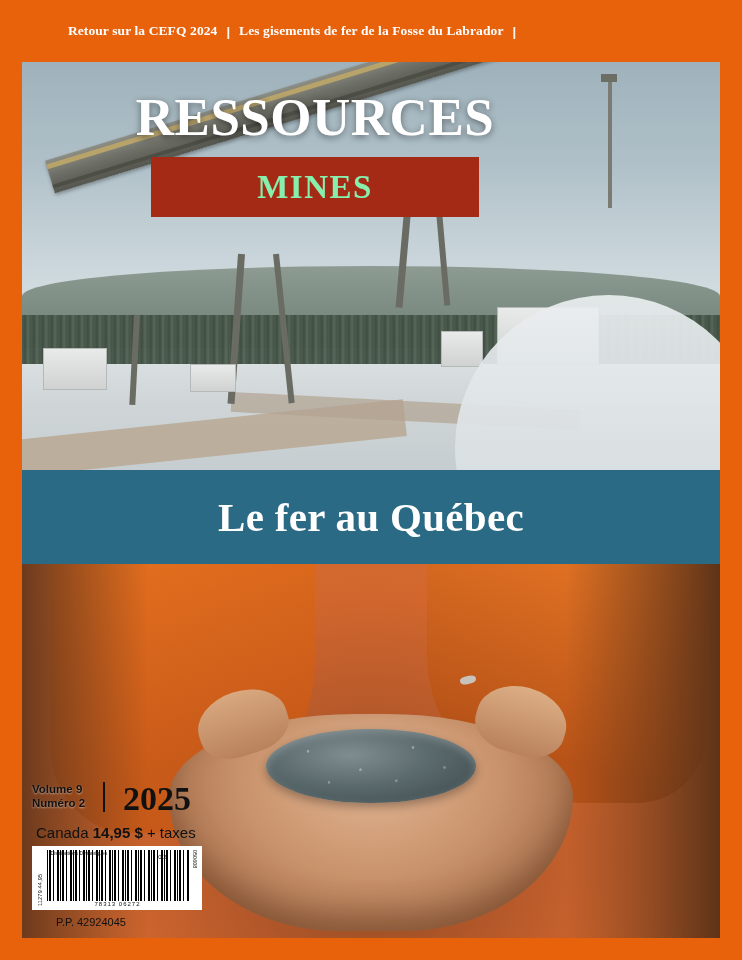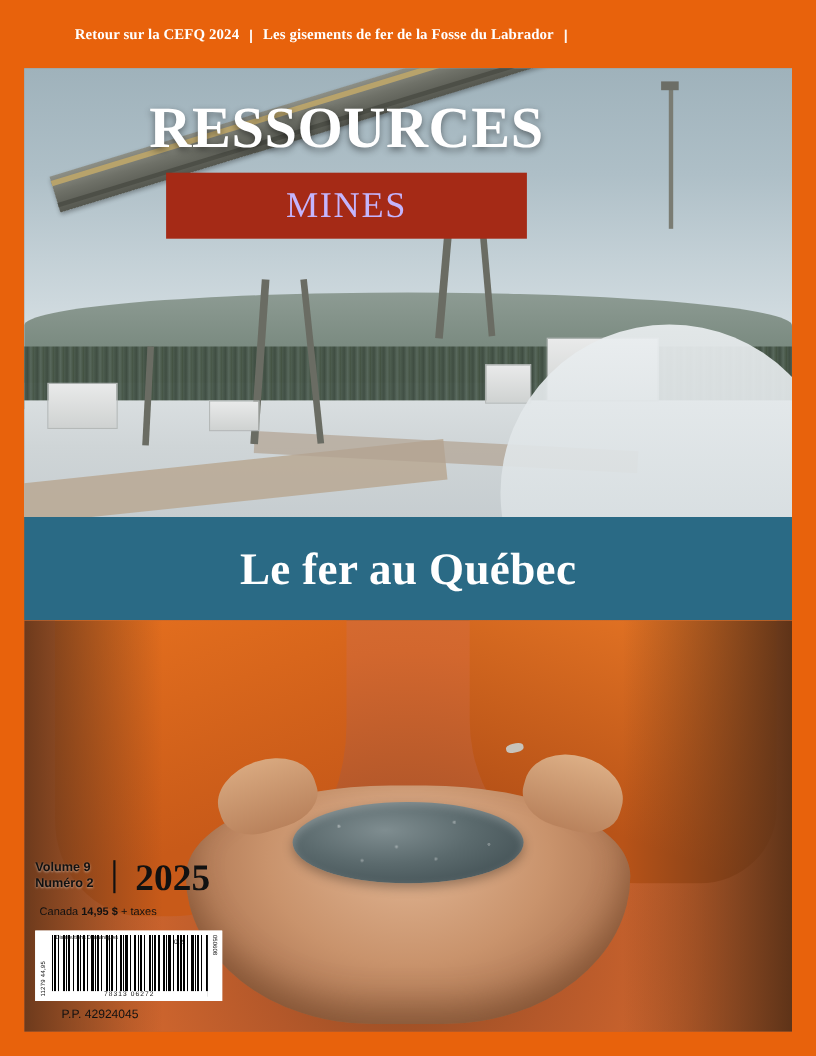--- a/index.html
+++ b/index.html
@@ -209,22 +209,22 @@
     margin: 12px auto 0;
     width: 328px;
     height: 60px;
     background: #A52A16;
     display: flex;
     align-items: center;
     justify-content: center;
   }
   .mines-text {
     font-family: "Liberation Serif", serif;
-    font-weight: normal;
-    color: #c4b5fd;
+    font-weight: bold;
+    color: #86efac;
     font-size: 33px;
     letter-spacing: 1.5px;
   }
 
   
   .banner {
     position: absolute;
     left: 22px;
     top: 470px;
     width: 698px;
@@ -370,21 +370,21 @@
     font-family: "Liberation Serif", serif;
     font-size: 34px;
     font-weight: bold;
     color: #111;
     line-height: 1;
   }
   .price {
     position: absolute;
     left: 36px;
     top: 824px;
-    font-size: 10px;
+    font-size: 15px;
     color: #111;
     font-weight: normal;
   }
   .price b { font-weight: bold; }
 
   
   .barcode-wrap {
     position: absolute;
     left: 32px;
     top: 846px;

